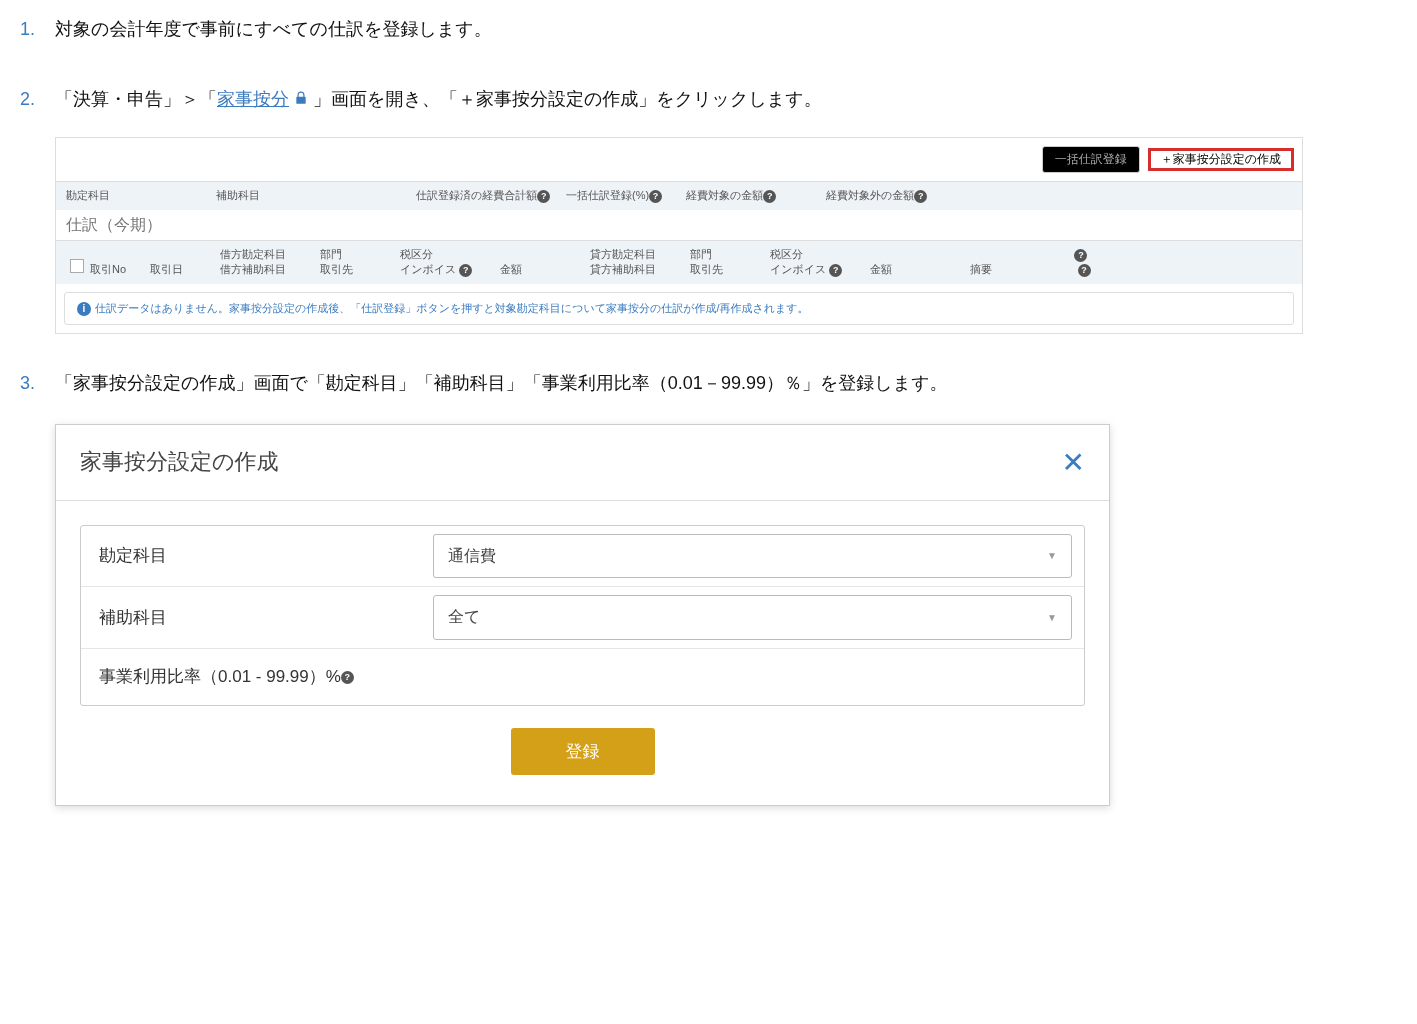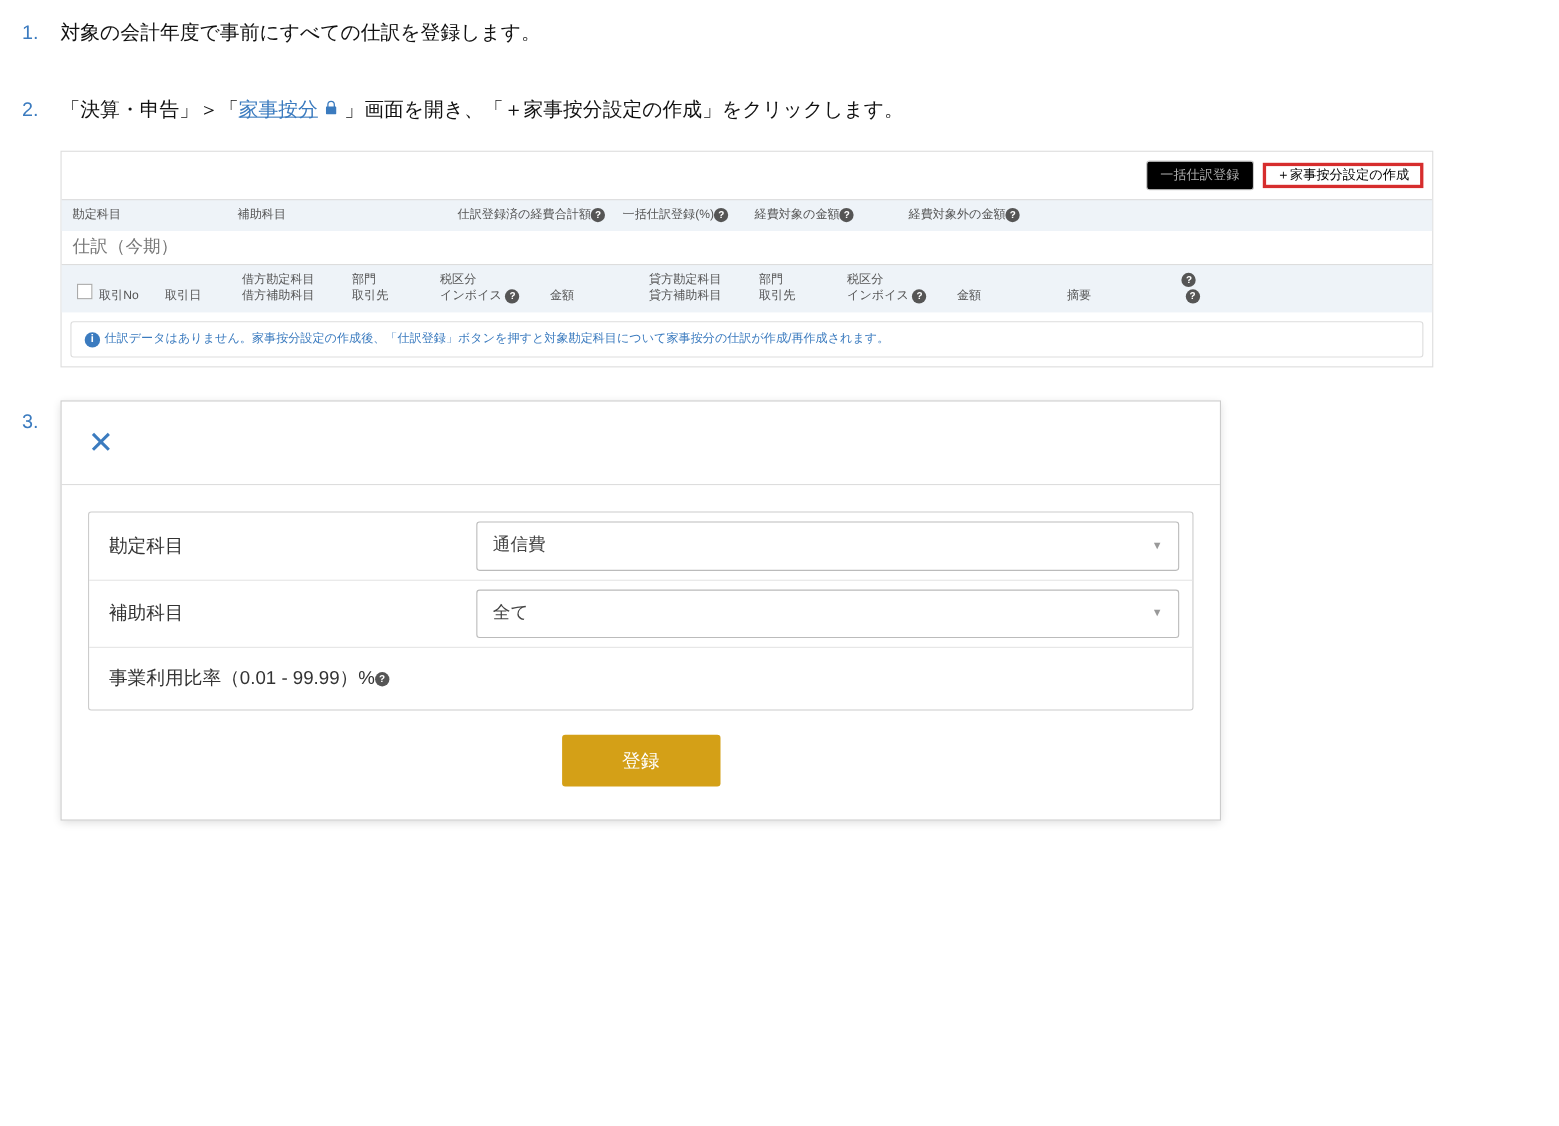--- a/index.html
+++ b/index.html
@@ -307,23 +307,25 @@
         <div class="col d-help"><span class="help-q">?</span>&nbsp;&nbsp;<span class="help-q">?</span></div>
         <div class="col d-blank"></div>
       </div>
       <div class="info-msg">
         <span class="info-icon">i</span><span>仕訳データはありません。家事按分設定の作成後、「仕訳登録」ボタンを押すと対象勘定科目について家事按分の仕訳が作成/再作成されます。</span>
       </div>
     </div>
   </li>
 
   <li>
+    <span>「家事按分設定の作成」画面で「勘定科目」「補助科目」「事業利用比率（0.01－99.99）％」を登録します。</span>
 
     <div class="shot2">
       <div class="modal-header">
+        <div class="modal-title">家事按分設定の作成</div>
         <div class="close-x">✕</div>
       </div>
       <div class="modal-body">
         <div class="form-table">
           <div class="form-row">
             <div class="form-label">勘定科目</div>
             <div class="form-field">
               <div class="select-box">
                 <span>通信費</span>
                 <span class="select-arrow">▼</span>

